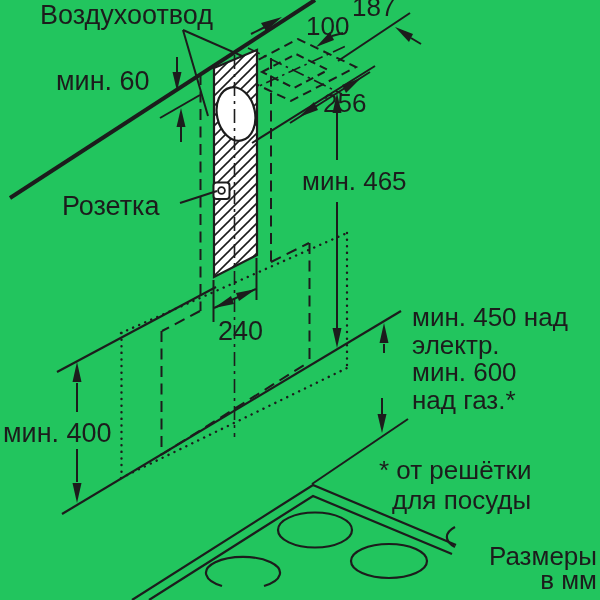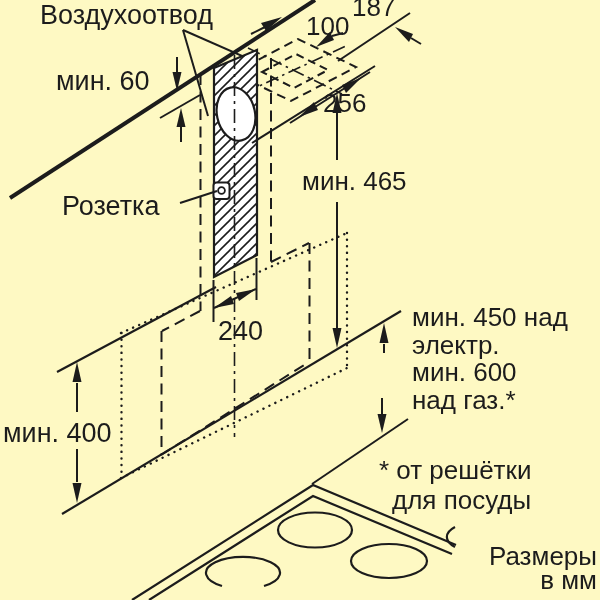--- a/index.html
+++ b/index.html
@@ -1,16 +1,16 @@
 <!DOCTYPE html>
 <html><head>
 <meta charset="utf-8">
 <style>
   html,body{margin:0;padding:0;background:#fff;}
-  .stage{position:relative;width:600px;height:600px;background:#fef9c3;overflow:hidden;
+  .stage{position:relative;width:600px;height:600px;background:#22c55e;overflow:hidden;
          font-family:"Liberation Sans", sans-serif;}
   svg{display:block;}
   text{fill:#1c1c1c;font-family:"Liberation Sans", sans-serif;}
   .lbl{font-size:27px;}
   .lbl-sm{font-size:26px;}
 </style>
 </head>
 <body>
 
 <div class="stage">

